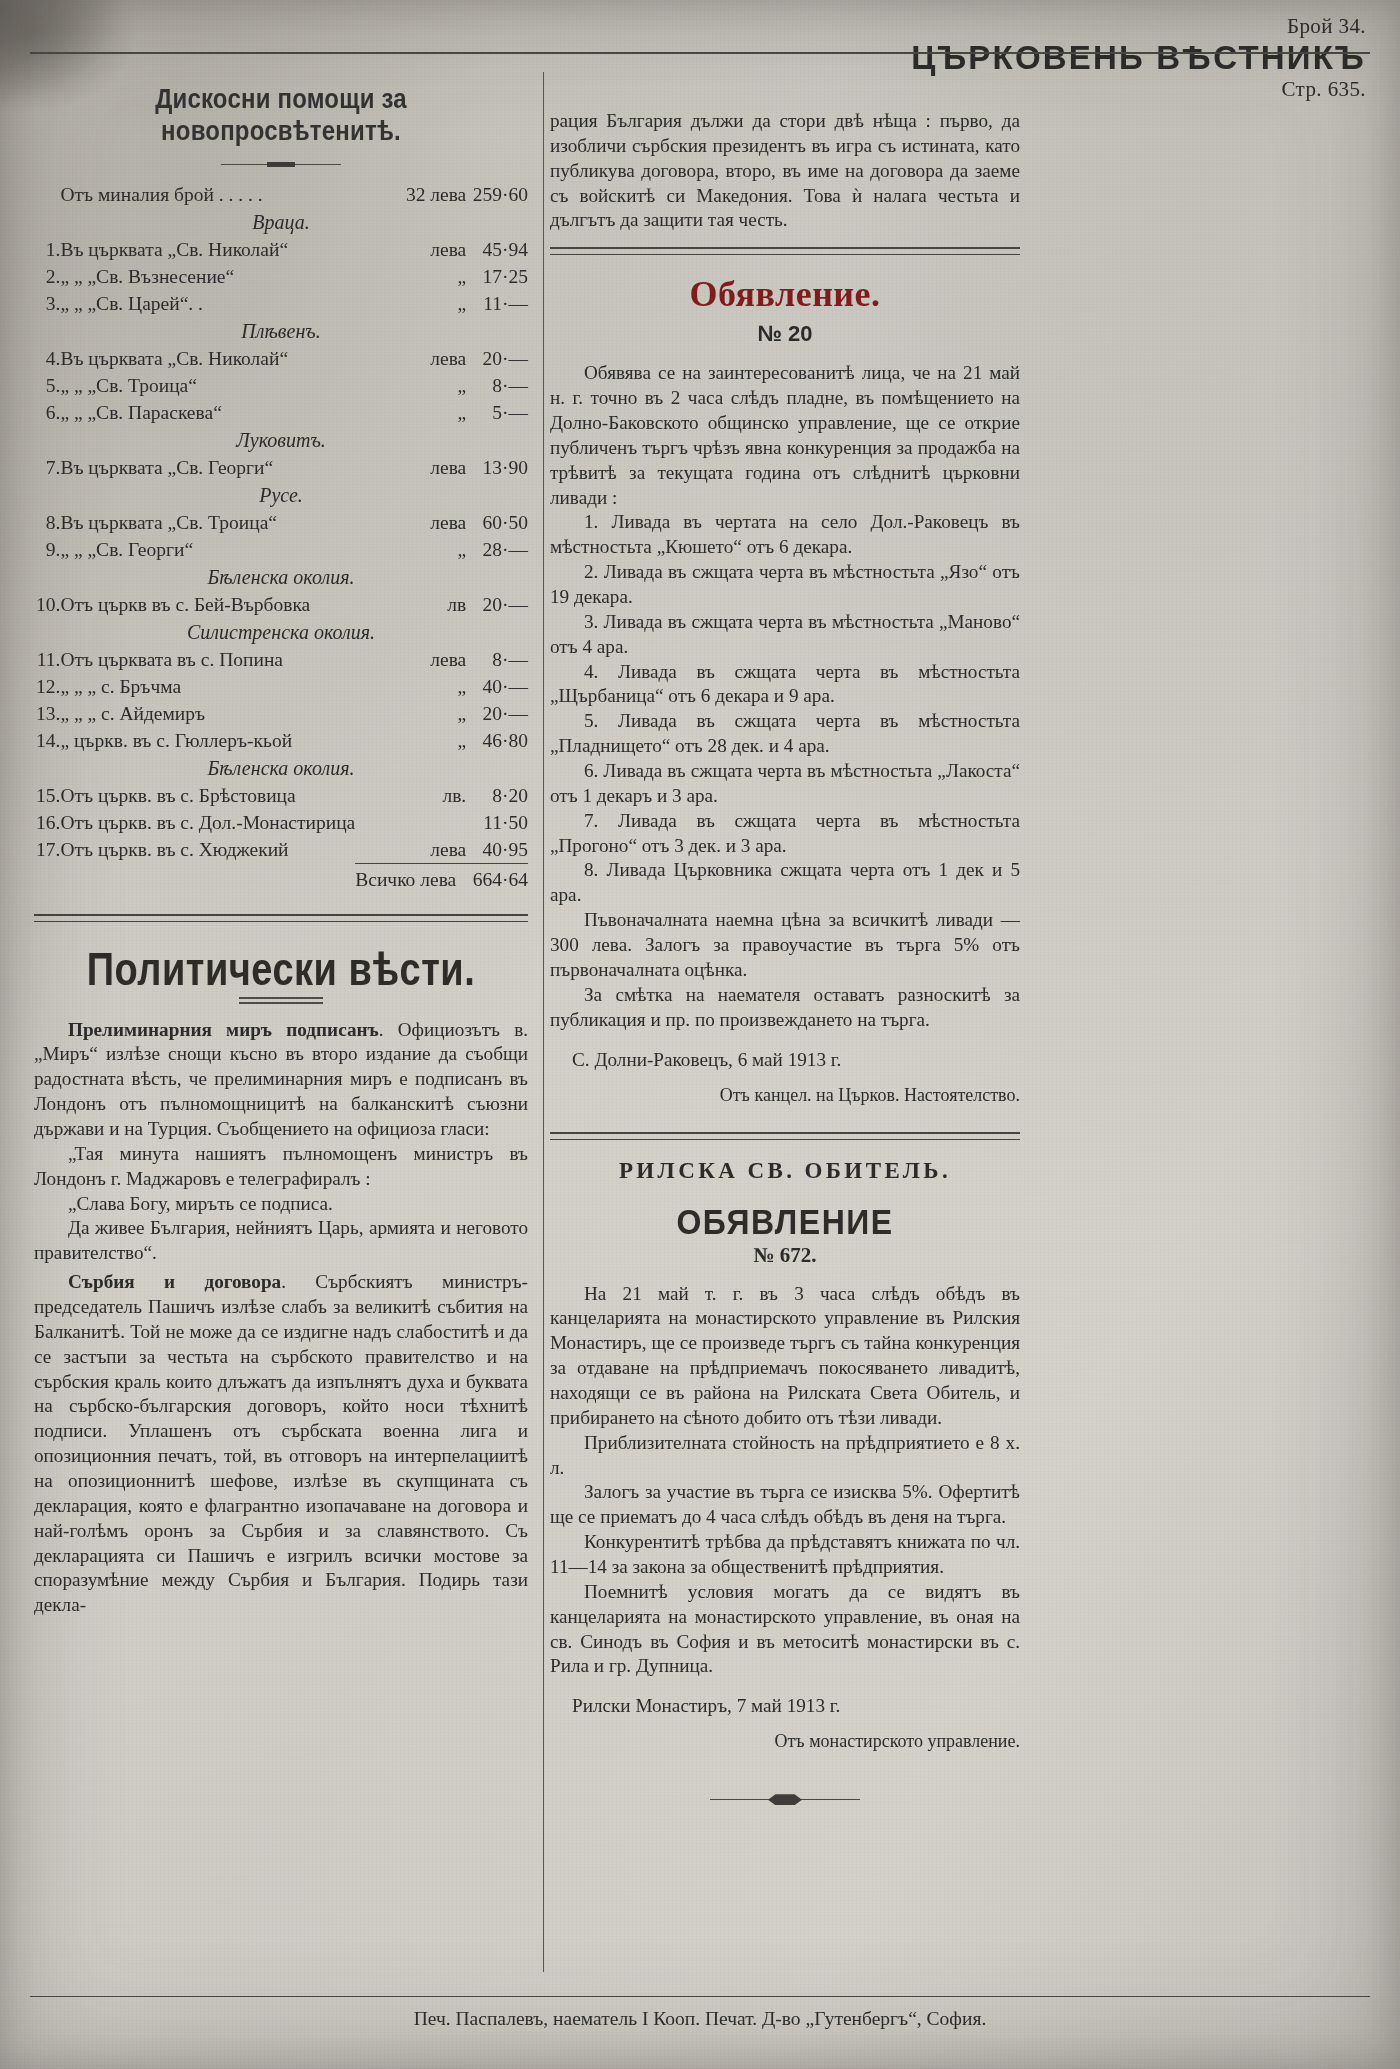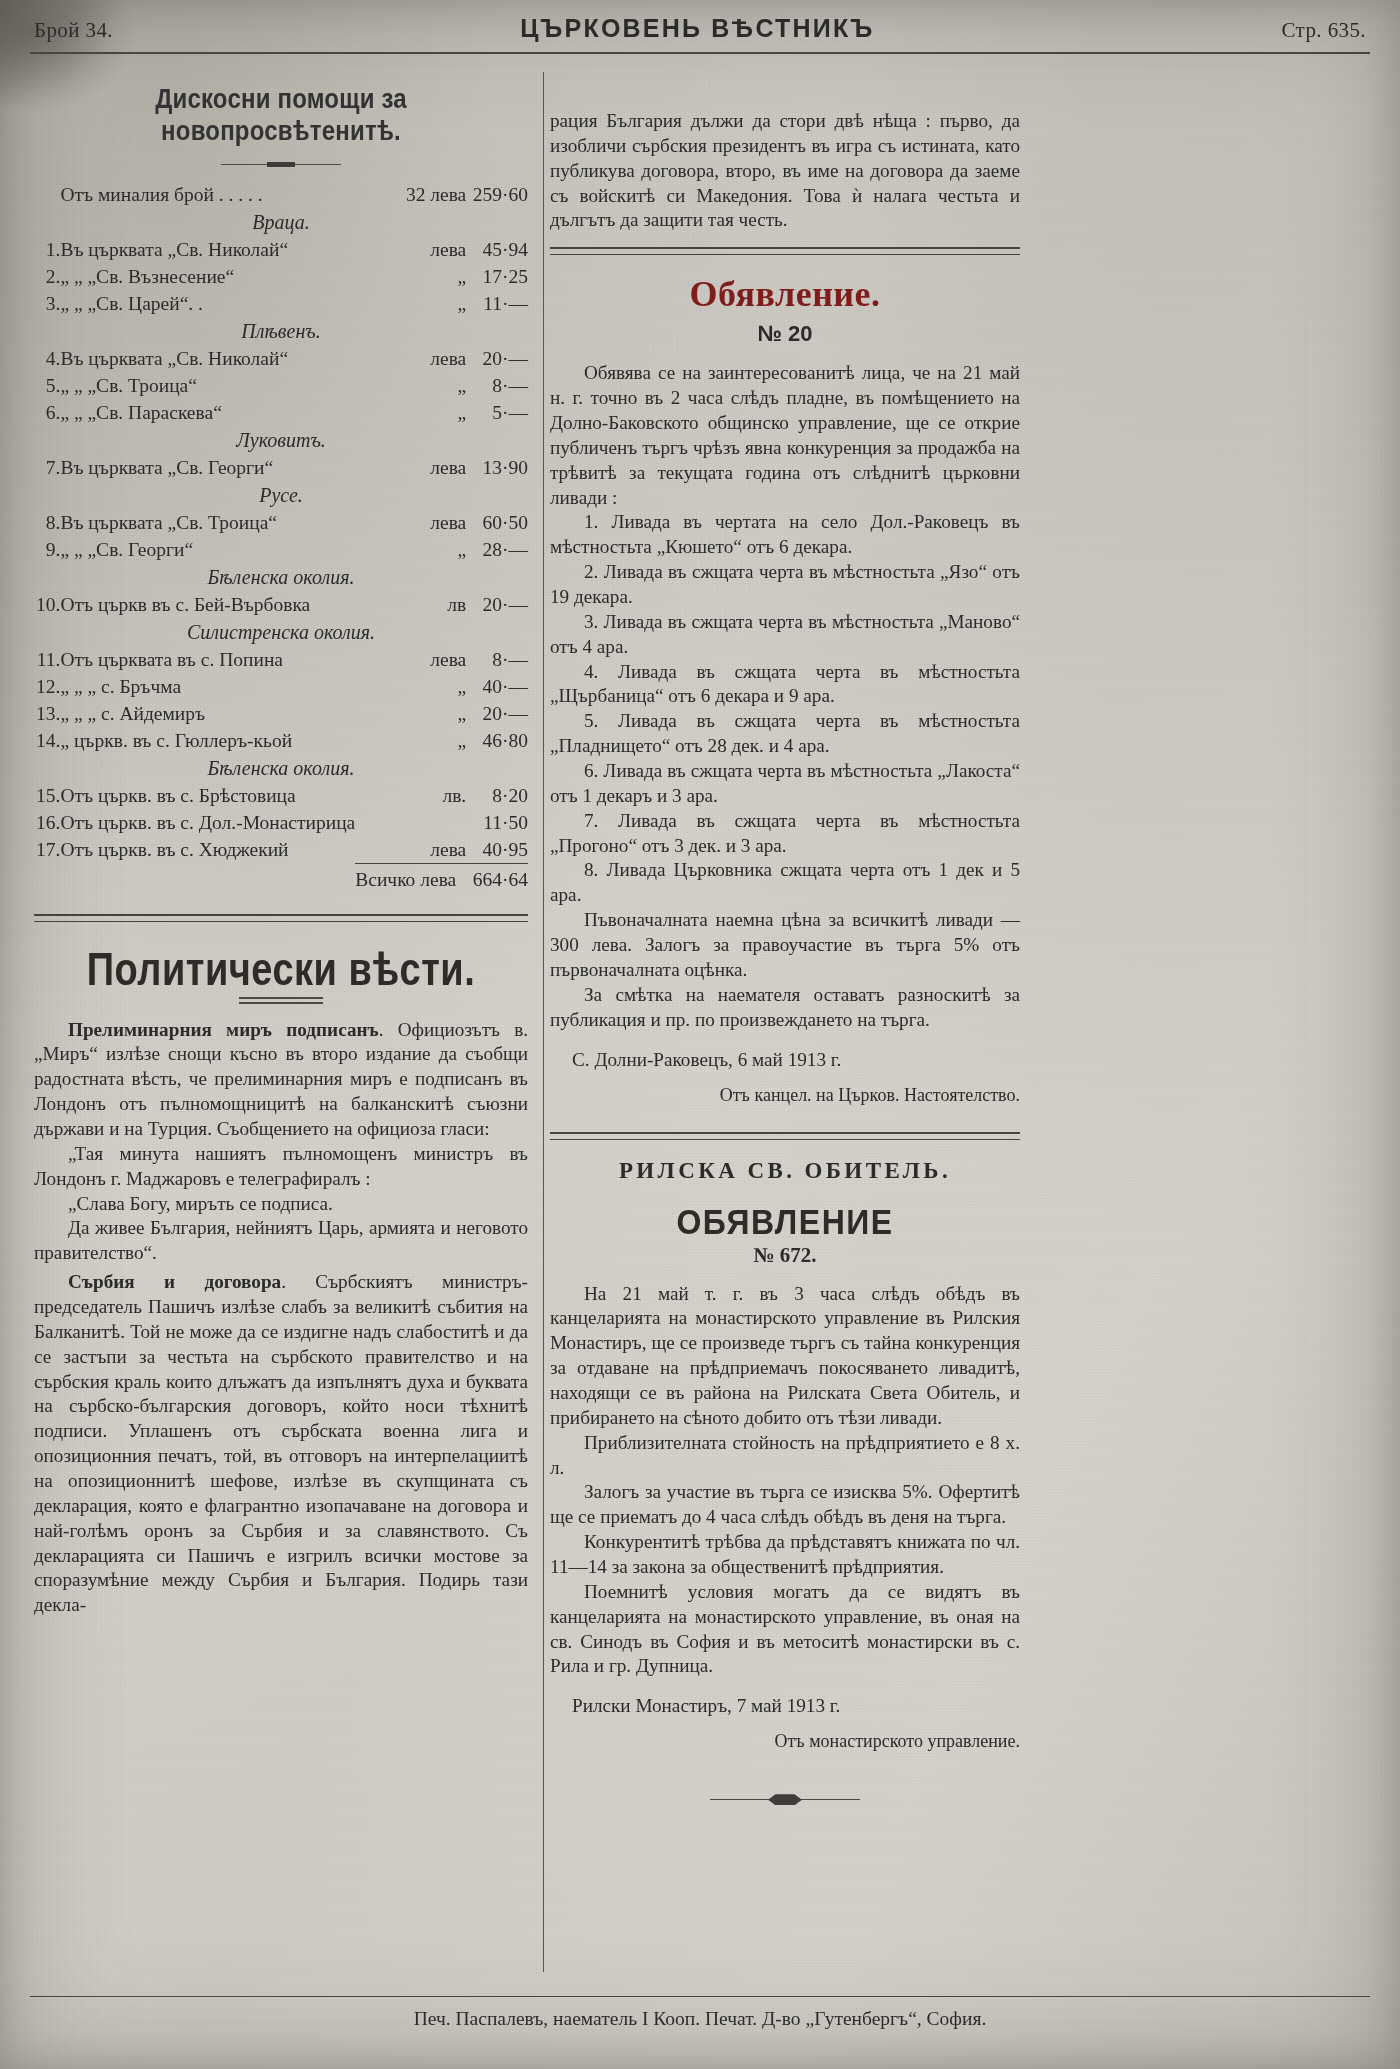--- a/index.html
+++ b/index.html
@@ -39,25 +39,25 @@
       radial-gradient(ellipse at 28% 30%, rgba(95,92,86,.55), rgba(0,0,0,0) 62%),
       radial-gradient(ellipse at 8% 8%, rgba(80,78,72,.55), rgba(0,0,0,0) 58%);
     transform:rotate(-7deg);
     pointer-events:none;
   }
   .page{position:absolute;inset:0;}
 
   
   .masthead{
     position:absolute;left:34px;top:14px;width:1332px;
-    display:flex;align-items:flex-end;justify-content:space-between;
+    display:flex;align-items:flex-end;justify-content:space-between;flex-direction:column;
   }
   .mh-left{font-size:21px;letter-spacing:.4px;}
   .mh-center{
-    font-size:25px;letter-spacing:2.2px;font-weight:700;
+    font-size:33px;letter-spacing:2.2px;font-weight:700;
     font-family:"Liberation Sans", sans-serif;
   }
   .mh-right{font-size:21px;letter-spacing:.4px;}
   .mh-rule{
     position:absolute;left:30px;top:52px;width:1340px;height:0;
     border-top:2.4px solid #4a4843;
   }
 
   
   .col{position:absolute;top:68px;}

